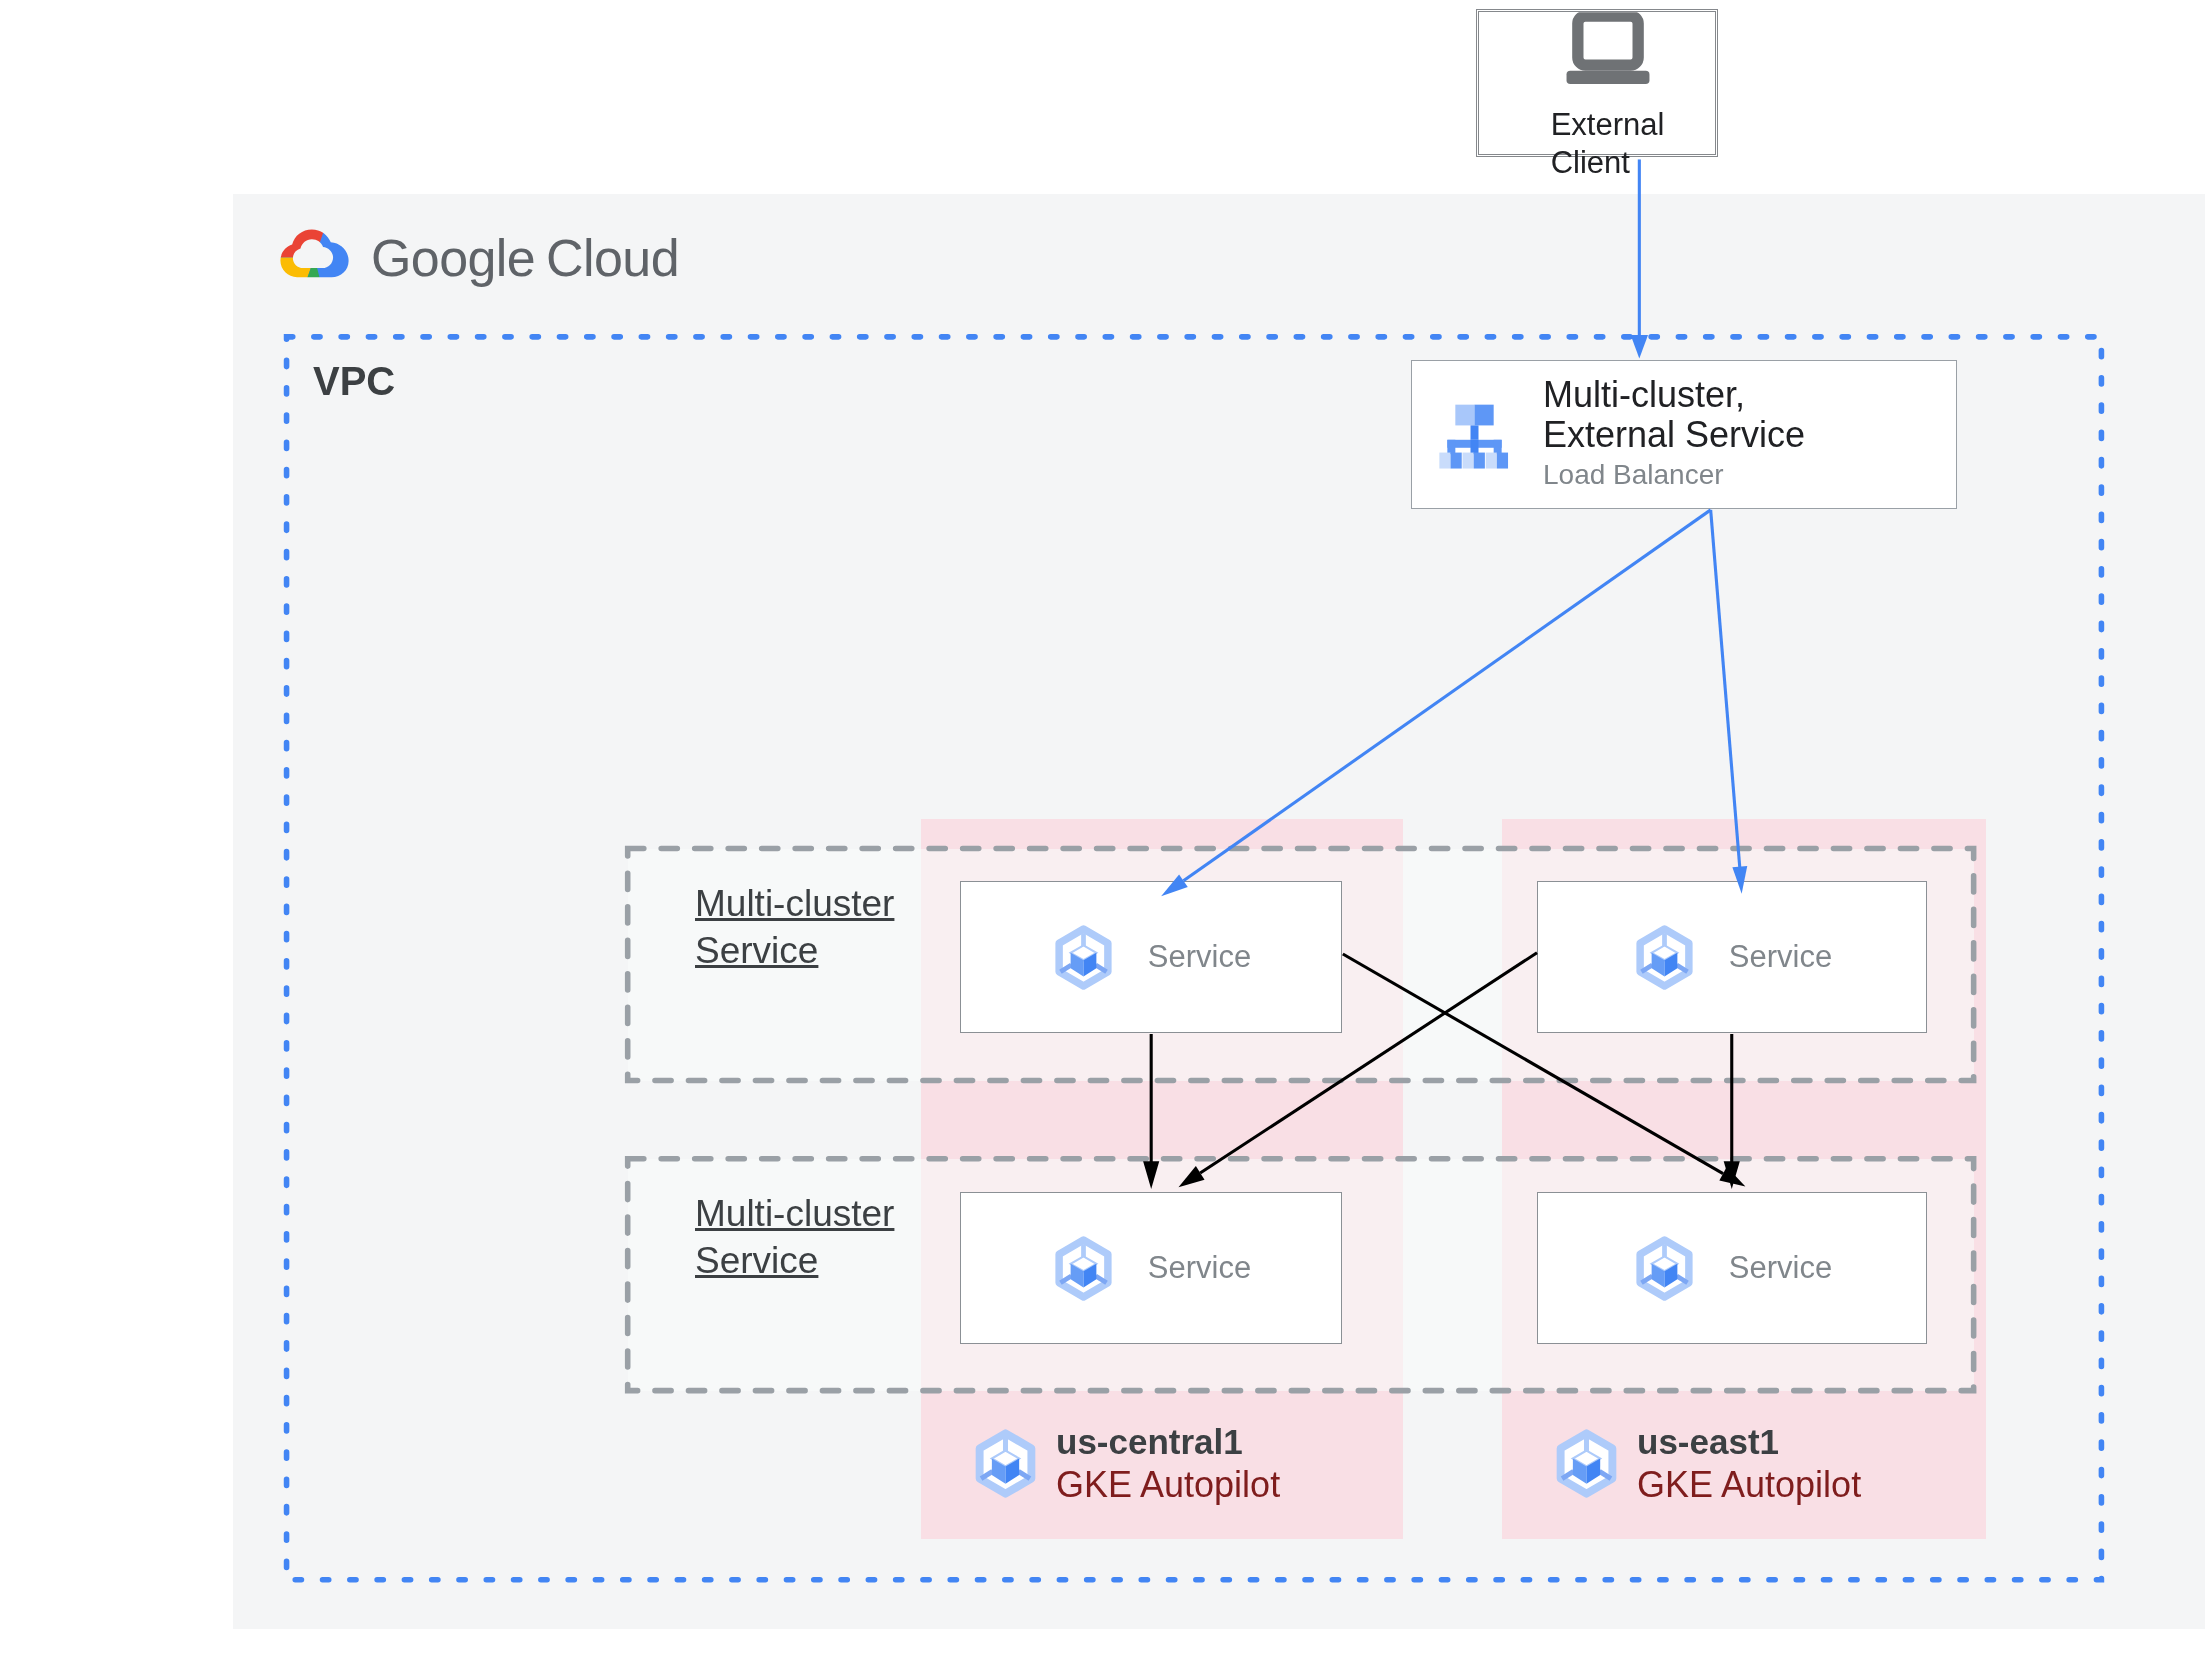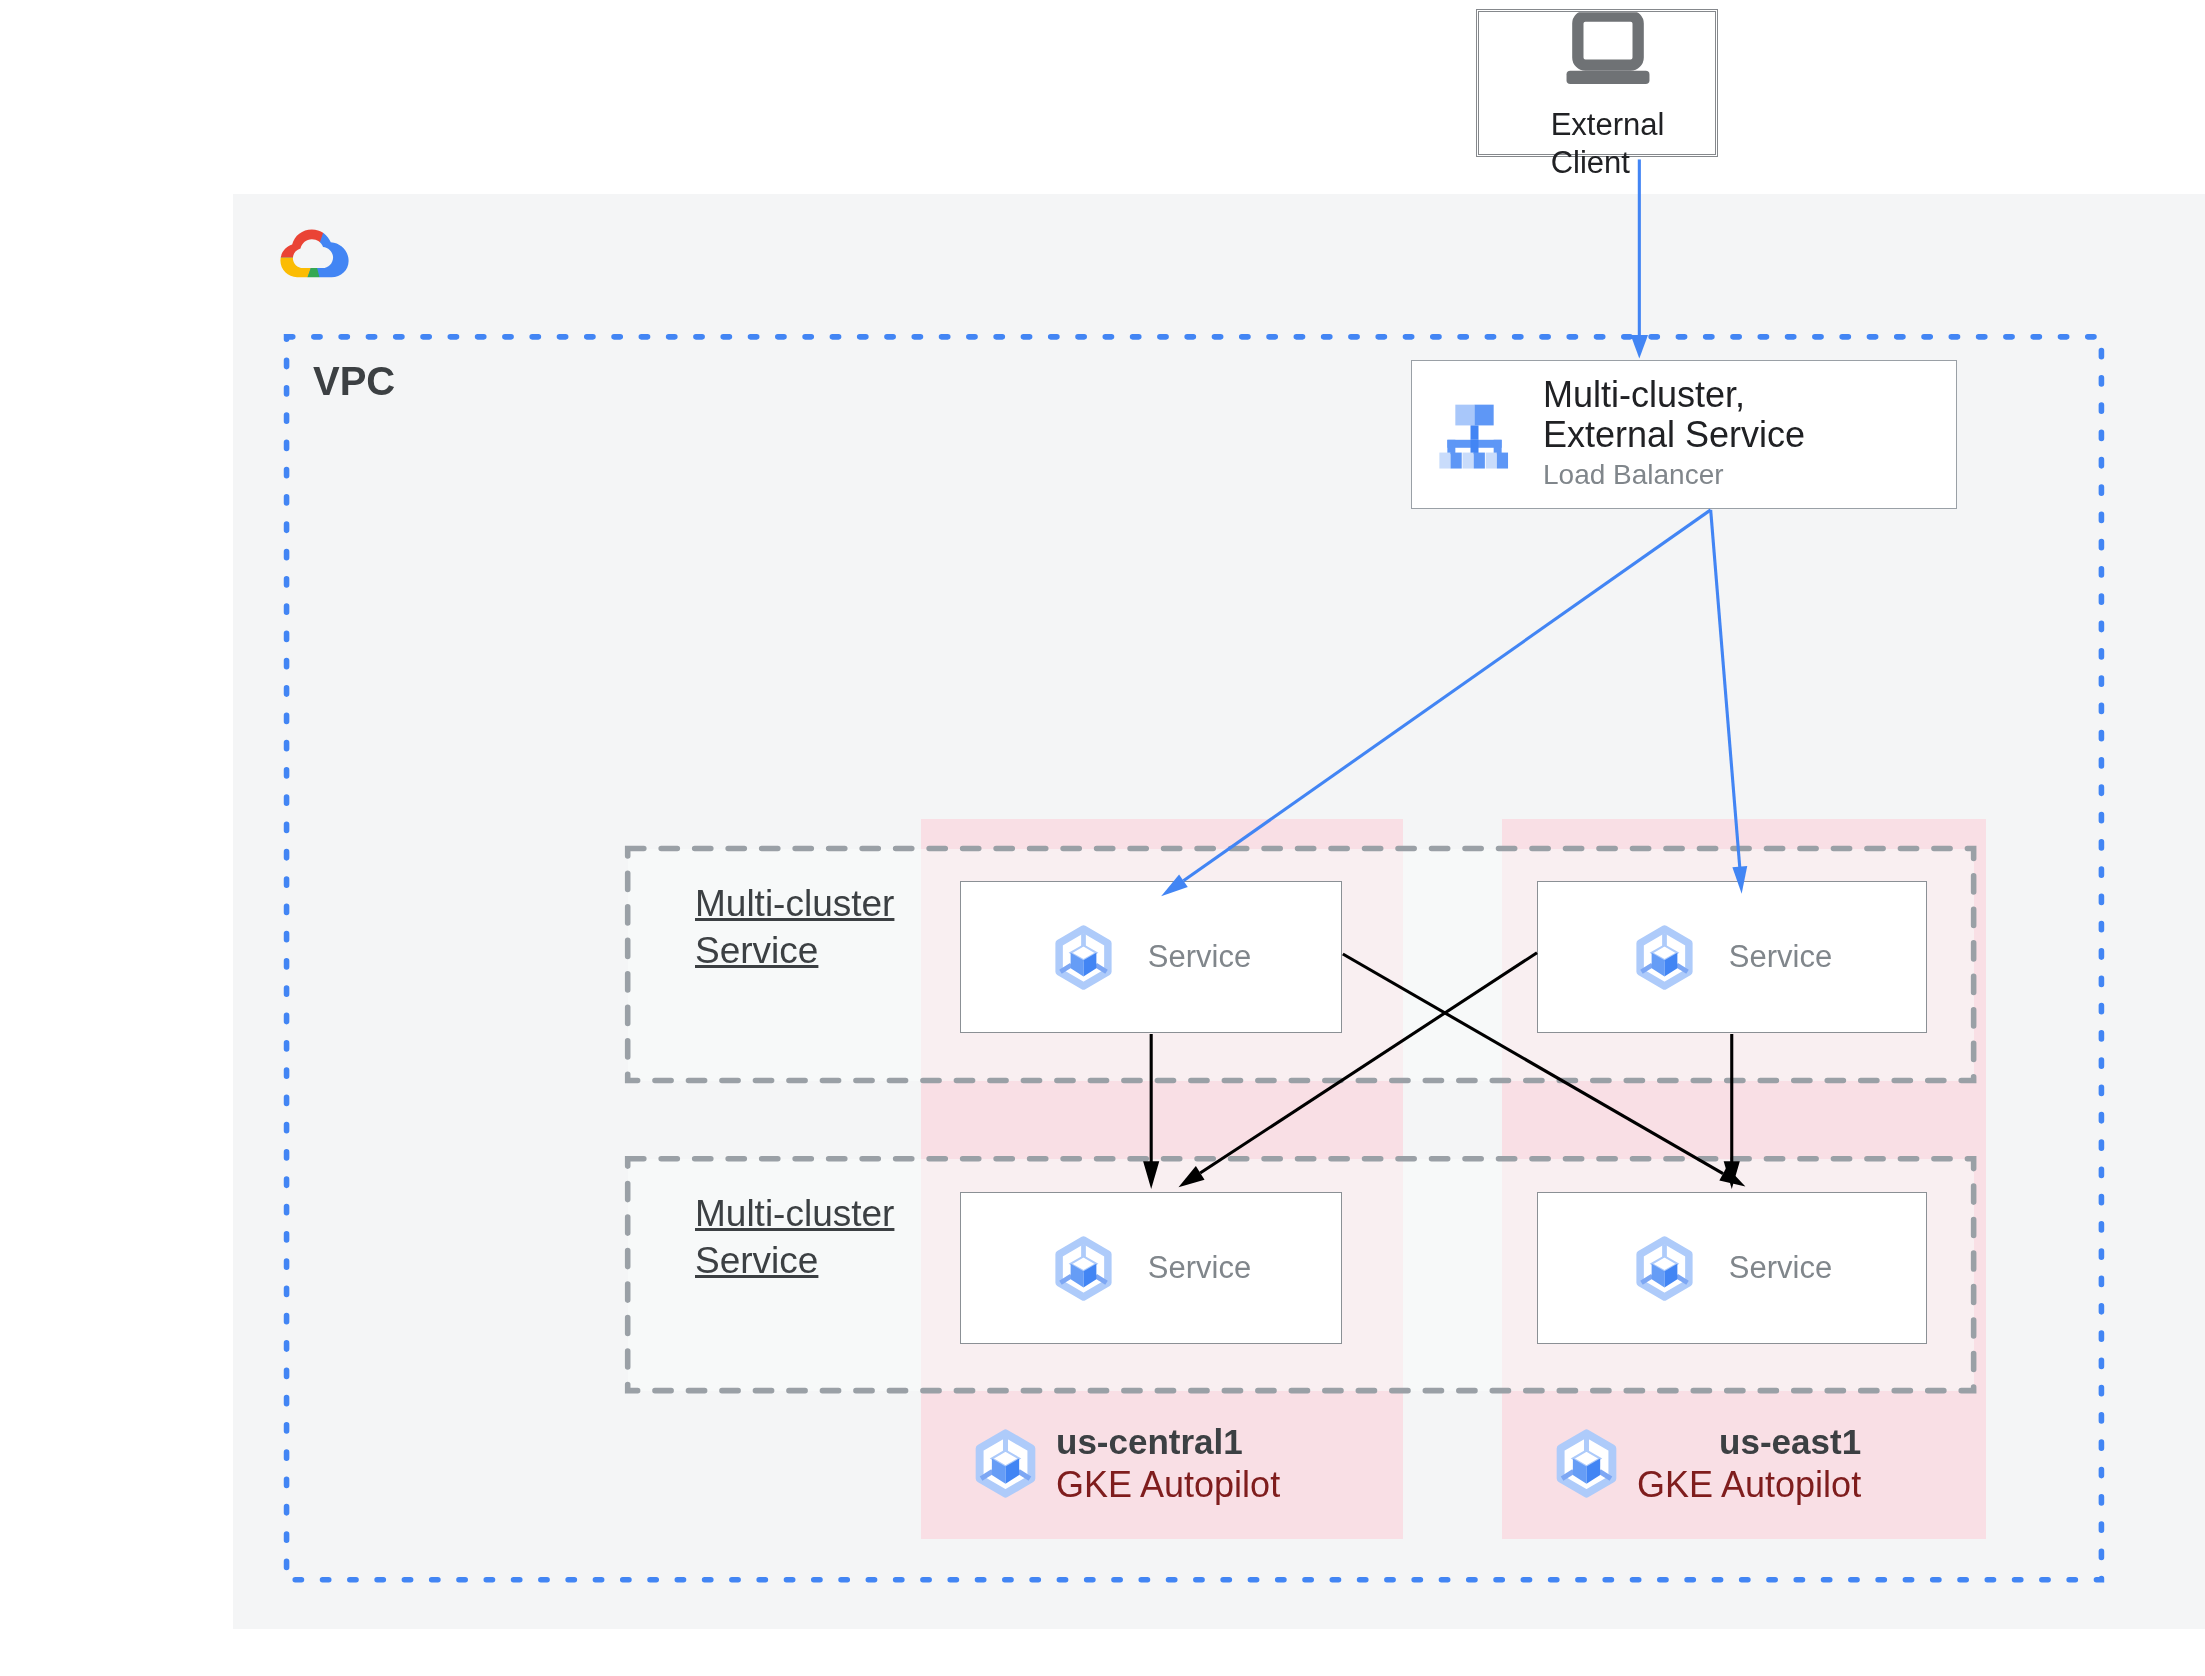--- a/index.html
+++ b/index.html
@@ -52,21 +52,21 @@
   .svc-text{font-size:31px;color:#80868b;}
   .svc-tl{left:960px;top:881px;width:382px;height:152px;}
   .svc-tr{left:1537px;top:881px;width:390px;height:152px;}
   .svc-bl{left:960px;top:1192px;width:382px;height:152px;}
   .svc-br{left:1537px;top:1192px;width:390px;height:152px;}
 
   
   .cluster{z-index:10;display:flex;align-items:center;gap:16px;height:84px;}
   .cluster svg{width:69px;height:77px;flex:0 0 auto;}
   .cluster.left{left:971px;top:1421px;}
-  .cluster.right{left:1552px;top:1421px;text-align:right;}
+  .cluster.right{left:1552px;top:1421px;}
   .cl-region{font-size:35px;font-weight:bold;color:#3c4043;line-height:43px;white-space:nowrap;}
   .cl-platform{font-size:36px;font-weight:400;color:#7f1d1d;line-height:43px;white-space:nowrap;}
 
   
   .stroke-layer{left:0;top:0;width:2205px;height:1676px;z-index:50;pointer-events:none;}
 
   .hidden-defs{position:absolute;width:0;height:0;overflow:hidden;}
 </style>
 </head>
 <body>
@@ -126,20 +126,23 @@
 <div class="abs gray-panel"></div>
 <div class="abs pink-col left"></div>
 <div class="abs pink-col right"></div>
 <div class="abs row-overlay r1"></div>
 <div class="abs row-overlay r2"></div>
 
 <div class="abs gc-logo">
   <svg viewBox="0 0 118 98" width="73" height="61">
       <use href="#gcloud-icon"></use>
     </svg>
+  <div class="gc-word">
+    <span class="b">Google</span><span class="c">Cloud</span>
+  </div>
 </div>
 
 <div class="abs vpc-label">VPC</div>
 
 <div class="abs client-box">
   <svg viewBox="0 0 158 122" width="98" height="76">
       <use href="#laptop-icon"></use>
     </svg>
   <div class="client-text">
     <div>External</div>

